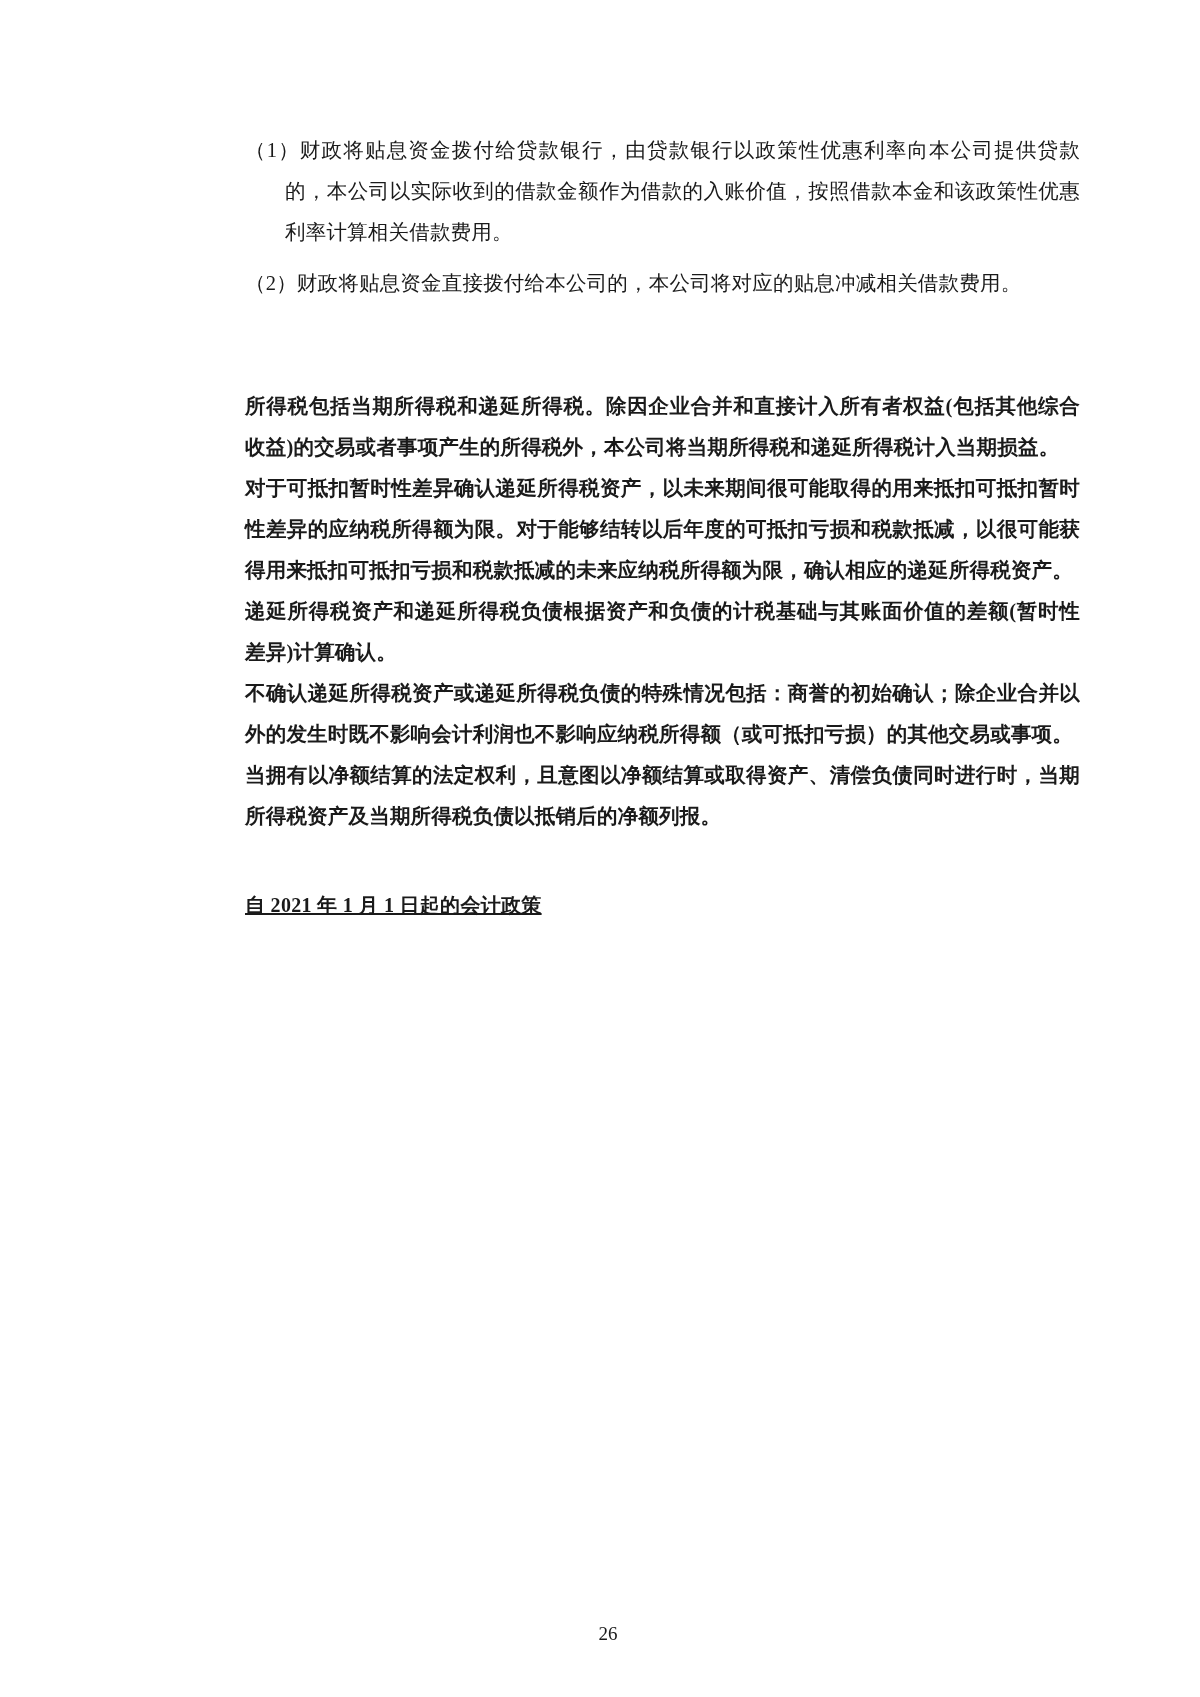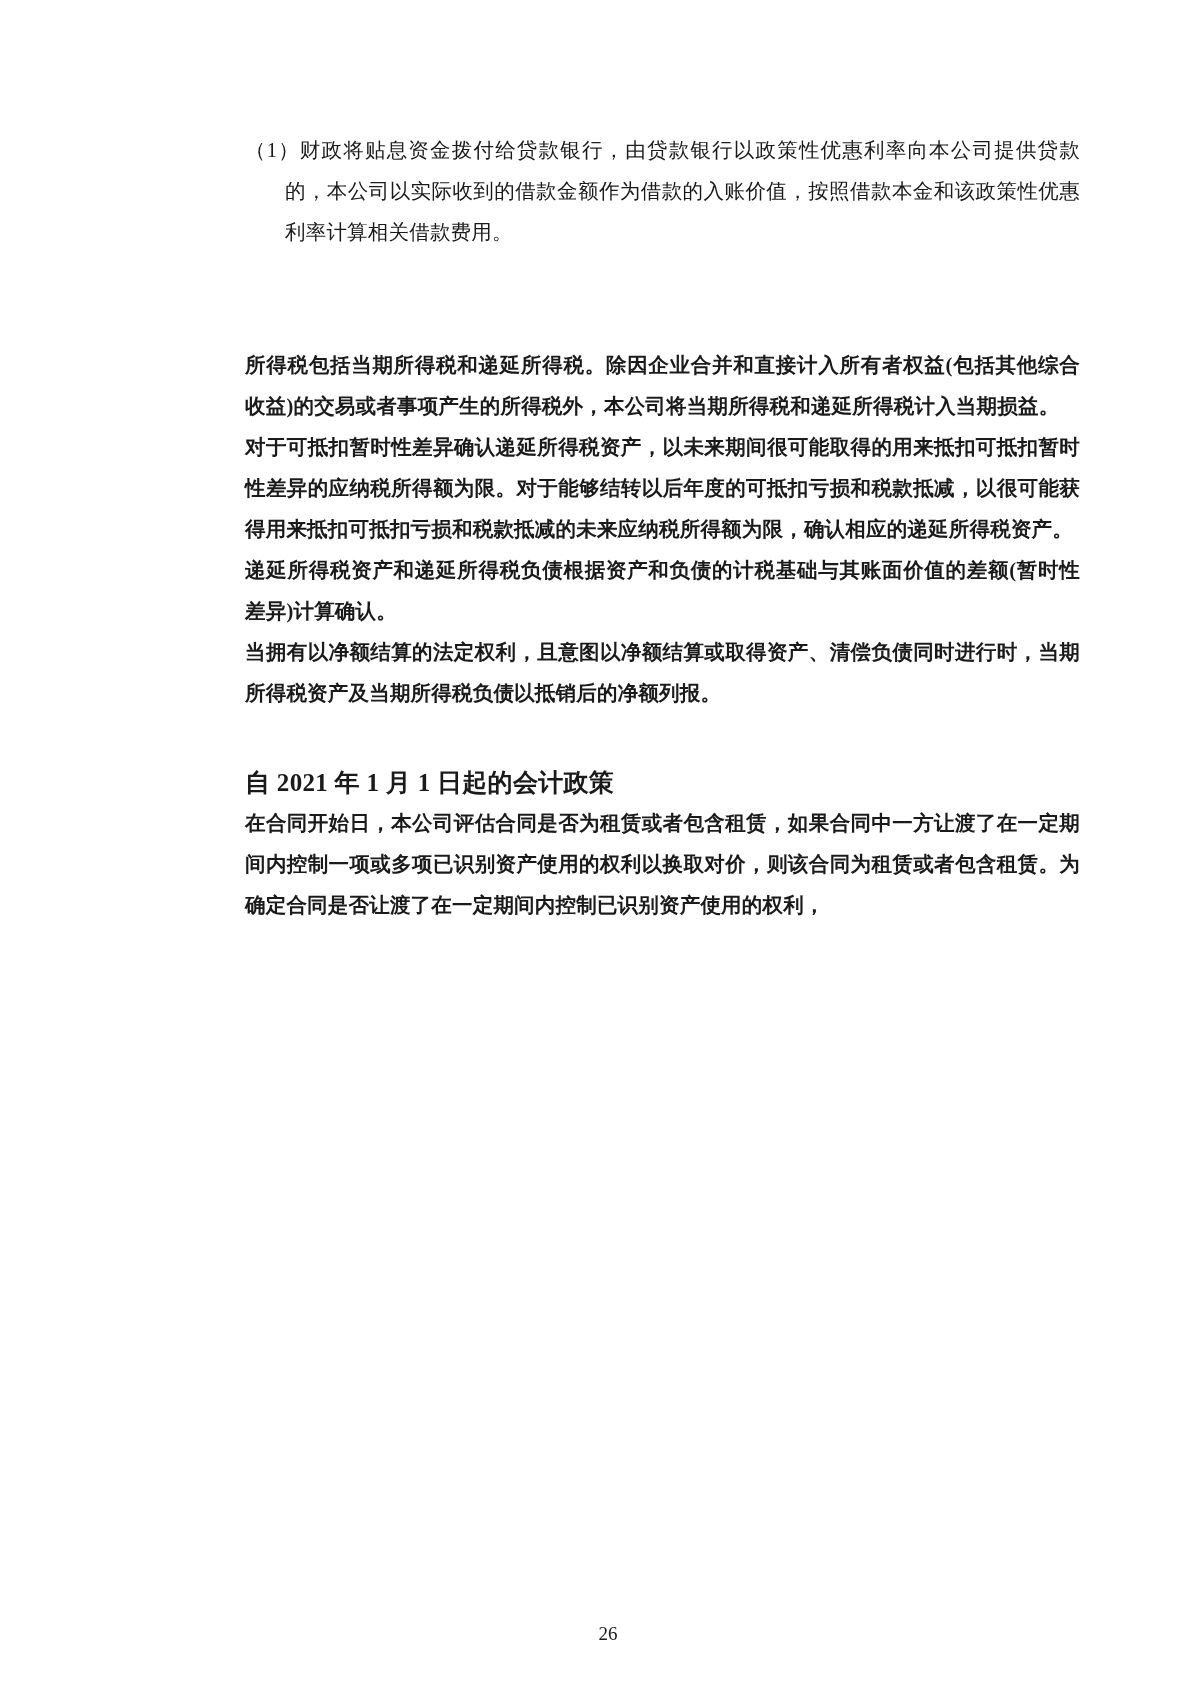--- a/index.html
+++ b/index.html
@@ -35,24 +35,25 @@
   }
   .section-heading {
     font-weight: bold;
     font-size: 20.5px;
     line-height: 41px;
     margin: 0;
     letter-spacing: 0.3px;
   }
   .sub-heading {
     font-weight: bold;
-    font-size: 25px;
+    font-size: 20px;
     line-height: 41px;
     margin: 0 0 0 75px;
     letter-spacing: 0.3px;
+    text-decoration: underline;
   }
   .gap-lg { height: 72px; }
   .gap-md { height: 38px; }
   .gap-sm { height: 10px; }
   .body-para {
     margin-left: 75px;
     font-weight: bold;
   }
   .page-number {
     position: absolute;
@@ -73,52 +74,55 @@
 <body>
 
 <div class="page">
 
   <div class="block">
     <p class="hanging">（1）财政将贴息资金拨付给贷款银行，由贷款银行以政策性优惠利率向本公司提供贷款的，本公司以实际收到的借款金额作为借款的入账价值，按照借款本金和该政策性优惠利率计算相关借款费用。</p>
   </div>
 
   <div class="gap-sm"></div>
 
+  <div class="block">
+    <p class="hanging">（2）财政将贴息资金直接拨付给本公司的，本公司将对应的贴息冲减相关借款费用。</p>
+  </div>
 
   <div class="gap-lg"></div>
 
 
   <div class="gap-sm"></div>
 
   <div class="block">
     <p class="body-para">所得税包括当期所得税和递延所得税。除因企业合并和直接计入所有者权益(包括其他综合收益)的交易或者事项产生的所得税外，本公司将当期所得税和递延所得税计入当期损益。</p>
   </div>
 
   <div class="block">
     <p class="body-para">对于可抵扣暂时性差异确认递延所得税资产，以未来期间很可能取得的用来抵扣可抵扣暂时性差异的应纳税所得额为限。对于能够结转以后年度的可抵扣亏损和税款抵减，以很可能获得用来抵扣可抵扣亏损和税款抵减的未来应纳税所得额为限，确认相应的递延所得税资产。</p>
   </div>
 
   <div class="block">
     <p class="body-para">递延所得税资产和递延所得税负债根据资产和负债的计税基础与其账面价值的差额(暂时性差异)计算确认。</p>
   </div>
 
 
+  <div class="block">
+    <p class="body-para">不确认递延所得税资产或递延所得税负债的特殊情况包括：商誉的初始确认；除企业合并以外的发生时既不影响会计利润也不影响应纳税所得额（或可抵扣亏损）的其他交易或事项。</p>
+  </div>
 
   <div class="block">
     <p class="body-para">当拥有以净额结算的法定权利，且意图以净额结算或取得资产、清偿负债同时进行时，当期所得税资产及当期所得税负债以抵销后的净额列报。</p>
   </div>
 
 
   <div class="gap-md"></div>
 
 
   <div class="gap-sm"></div>
 
   <div class="block">
     <p class="sub-heading">自 2021 年 1 月 1 日起的会计政策</p>
   </div>
 
-  <div class="block">
-    <p class="body-para">在合同开始日，本公司评估合同是否为租赁或者包含租赁，如果合同中一方让渡了在一定期间内控制一项或多项已识别资产使用的权利以换取对价，则该合同为租赁或者包含租赁。为确定合同是否让渡了在一定期间内控制已识别资产使用的权利，</p>
-  </div>
 
   <div class="page-number">26</div>
 </div>
 
 </body></html>

